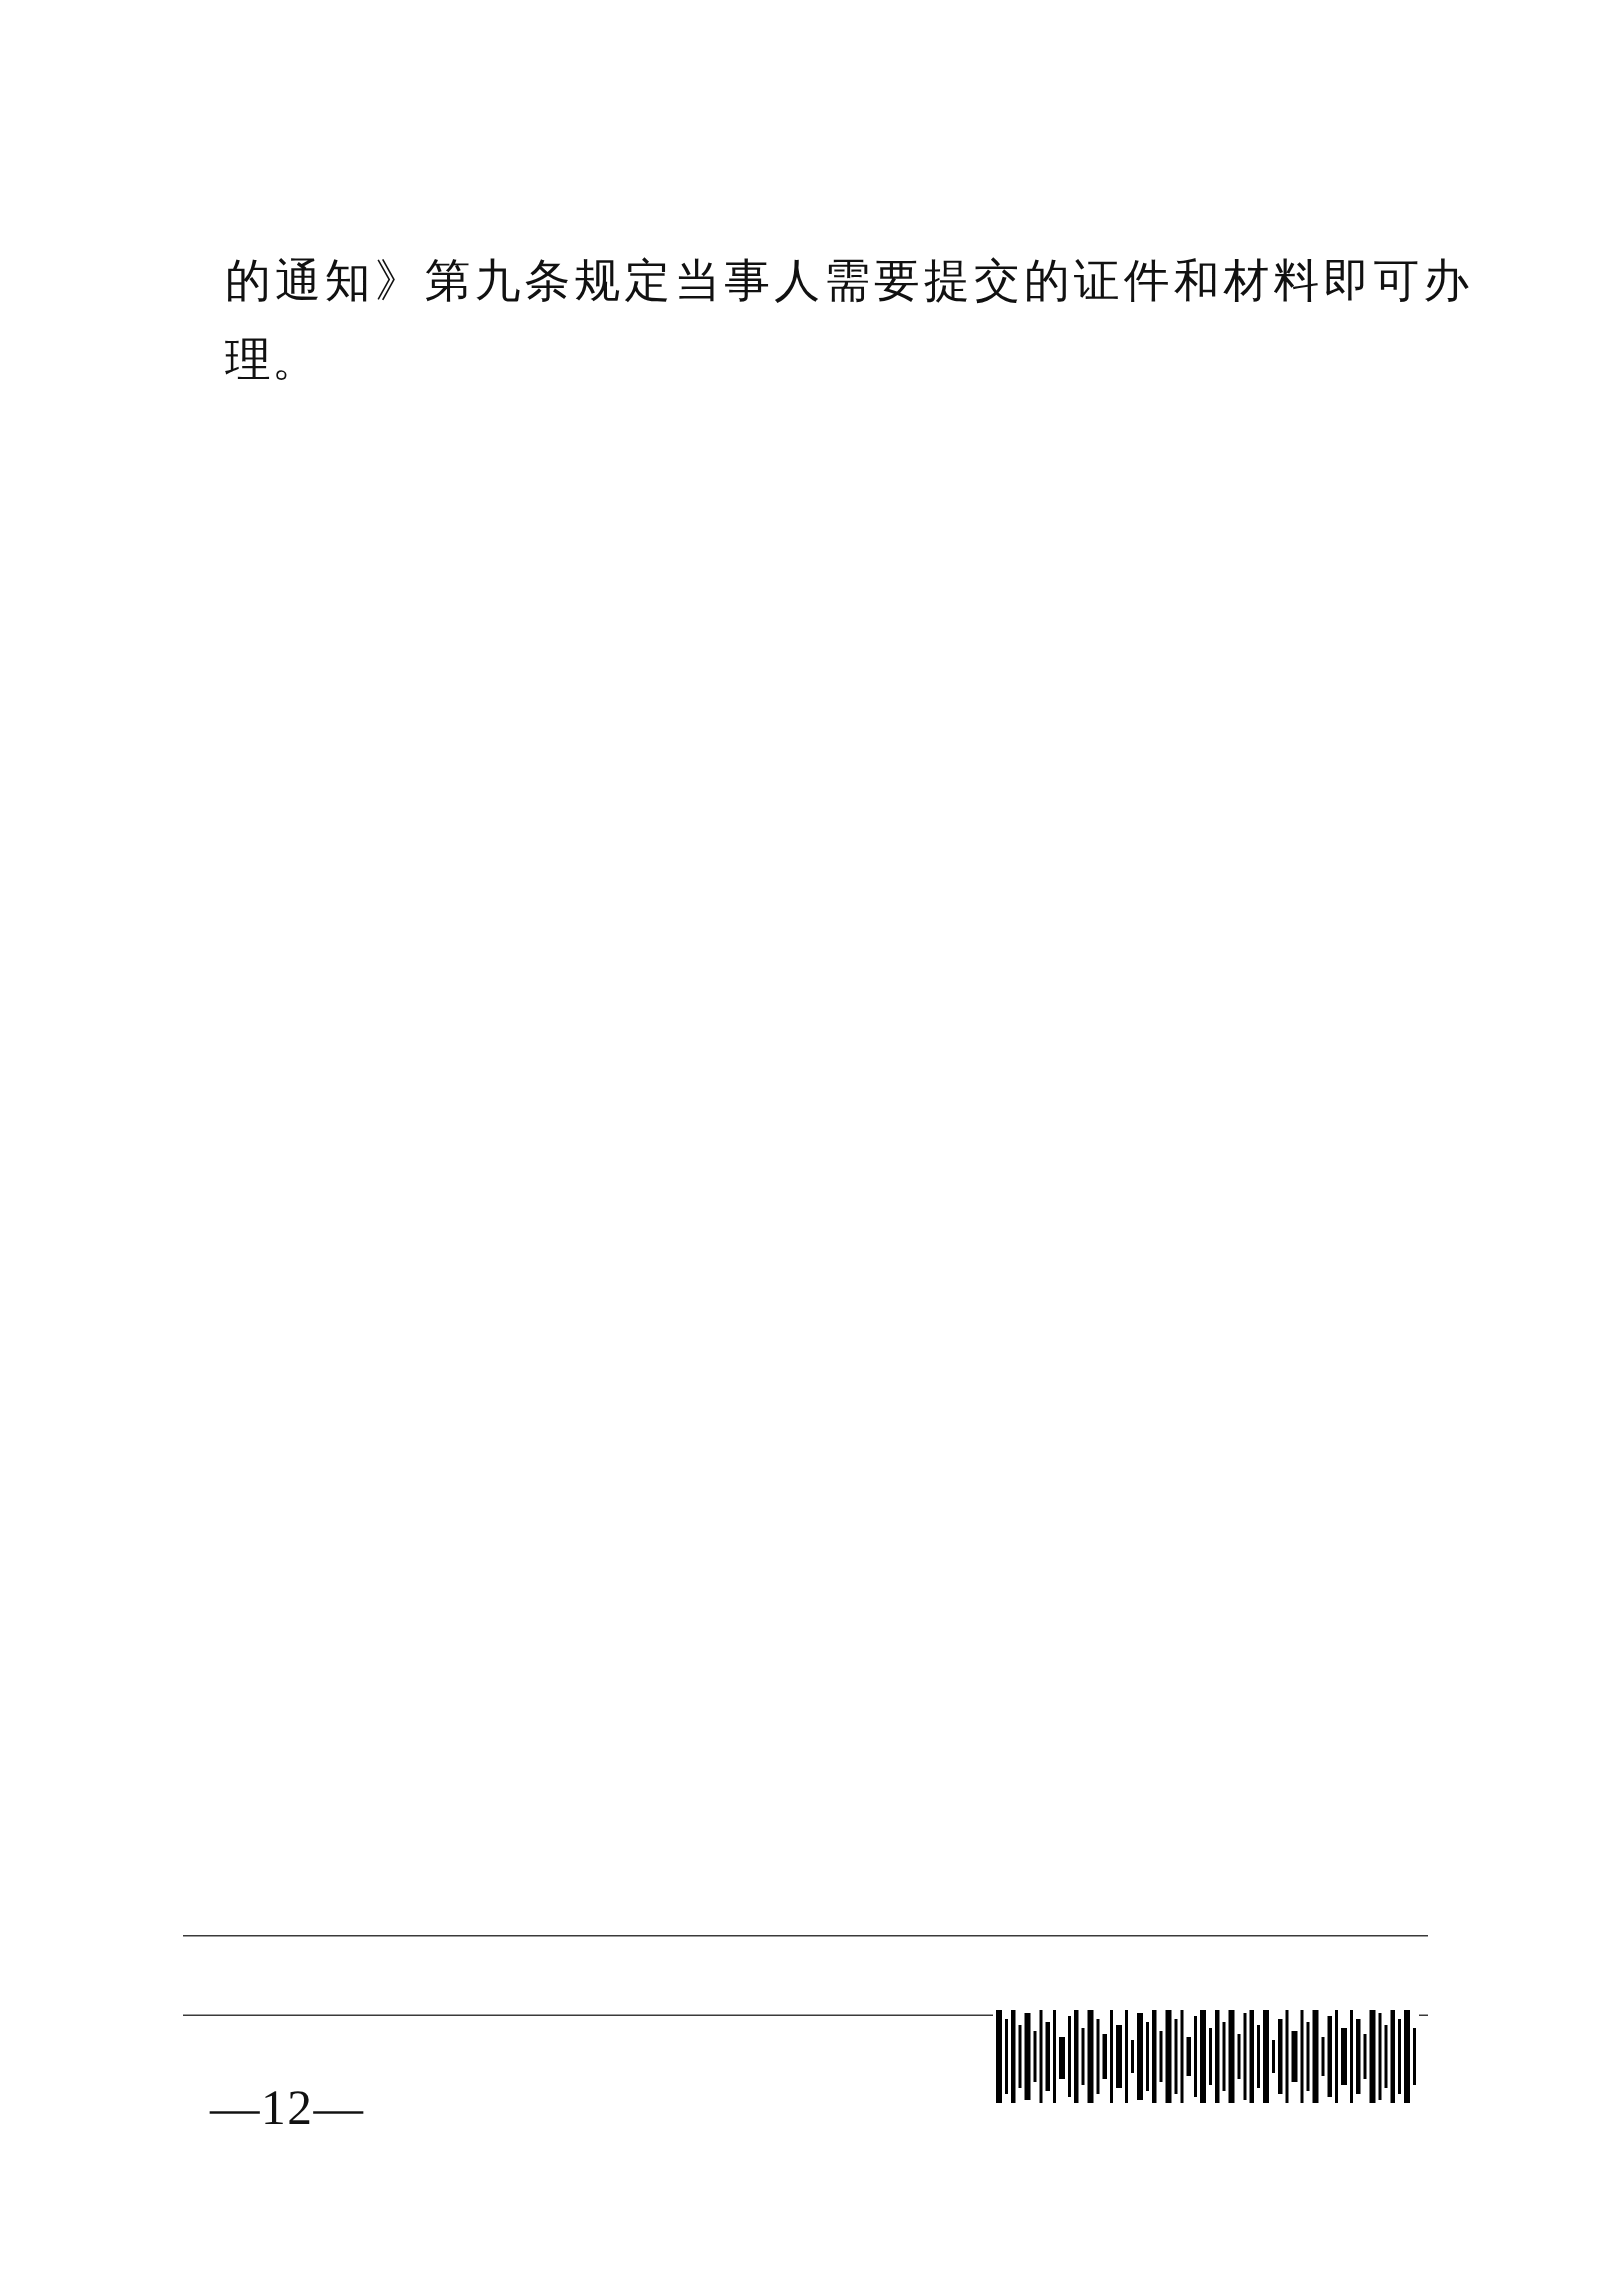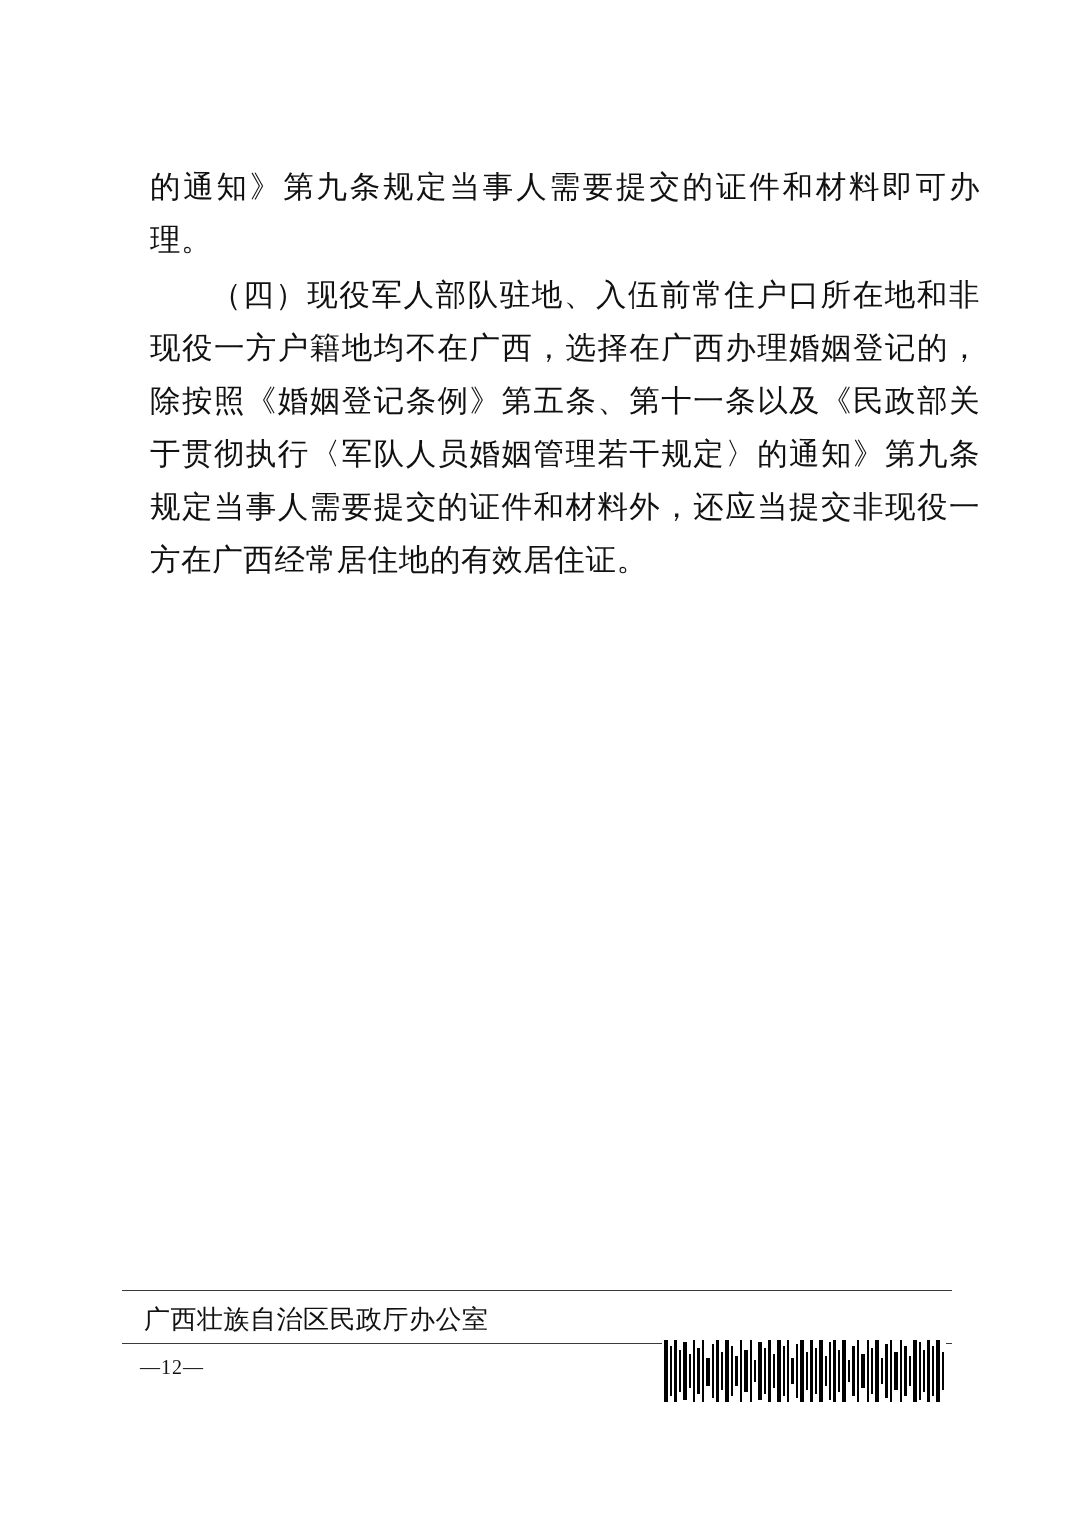--- a/index.html
+++ b/index.html
@@ -74,49 +74,47 @@
     position: absolute;
     left: 122px;
     top: 1343px;
     width: 830px;
     height: 1px;
     background: #3a3a3a;
   }
   .page-number {
     position: absolute;
     left: 140px;
-    top: 1356px;
-    font-size: 20px;
+    top: 1388px;
+    font-size: 33px;
     letter-spacing: 1px;
   }
   .barcode {
     position: absolute;
     left: 662px;
     top: 1340px;
     width: 284px;
     height: 62px;
     overflow: hidden;
     background: #ffffff;
   }
   .barcode svg { display: block; }
 </style>
 </head>
 <body>
 
 <div class="page">
 
   <div class="content">
     <p class="para">的通知》第九条规定当事人需要提交的证件和材料即可办理。</p>
-    <p class="para indent">（四）现役军人部队驻地、入伍前常住户口所在地和非现役一方户籍地均不在广西，选择在广西办理婚姻登记的，除按照《婚姻登记条例》第五条、第十一条以及《民政部关于贯彻执行〈军队人员婚姻管理若干规定〉的通知》第九条规定当事人需要提交的证件和材料外，还应当提交非现役一方在广西经常居住地的有效居住证。</p>
   </div>
 
   <div class="footer-rule"></div>
 
   <div class="footer-row">
-    <span class="footer-left">广西壮族自治区民政厅办公室</span>
   </div>
 
   <div class="footer-rule2"></div>
 
   <div class="page-number">—12—</div>
 
   <div class="barcode">
     <svg width="284" height="62" viewBox="0 0 284 62" xmlns="http://www.w3.org/2000/svg" aria-hidden="true">
       <rect x="0" y="0" width="284" height="62" fill="#ffffff"></rect>
       <g fill="#000000">

